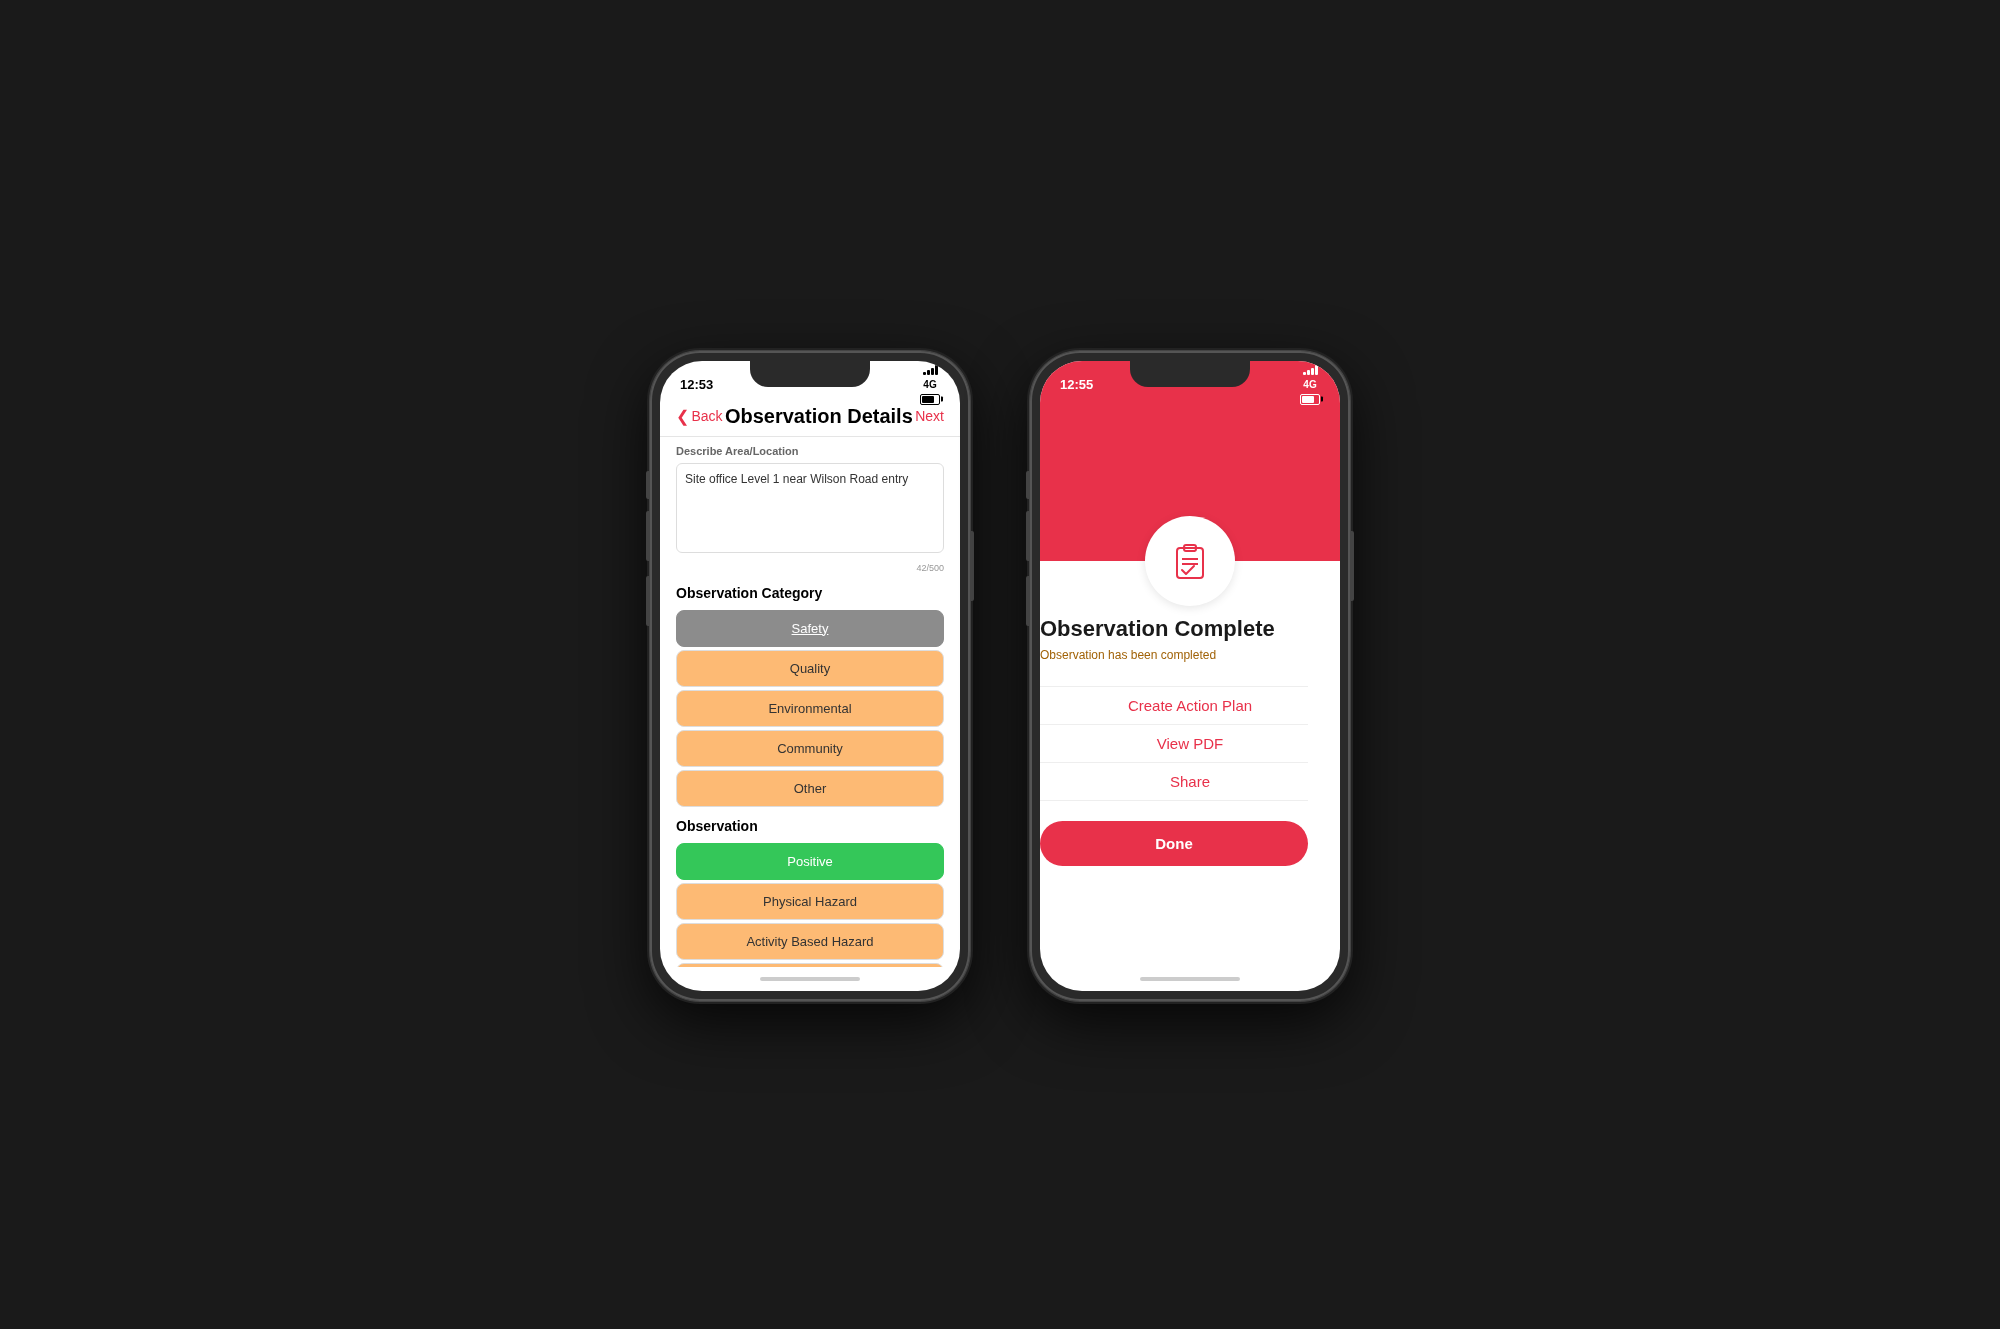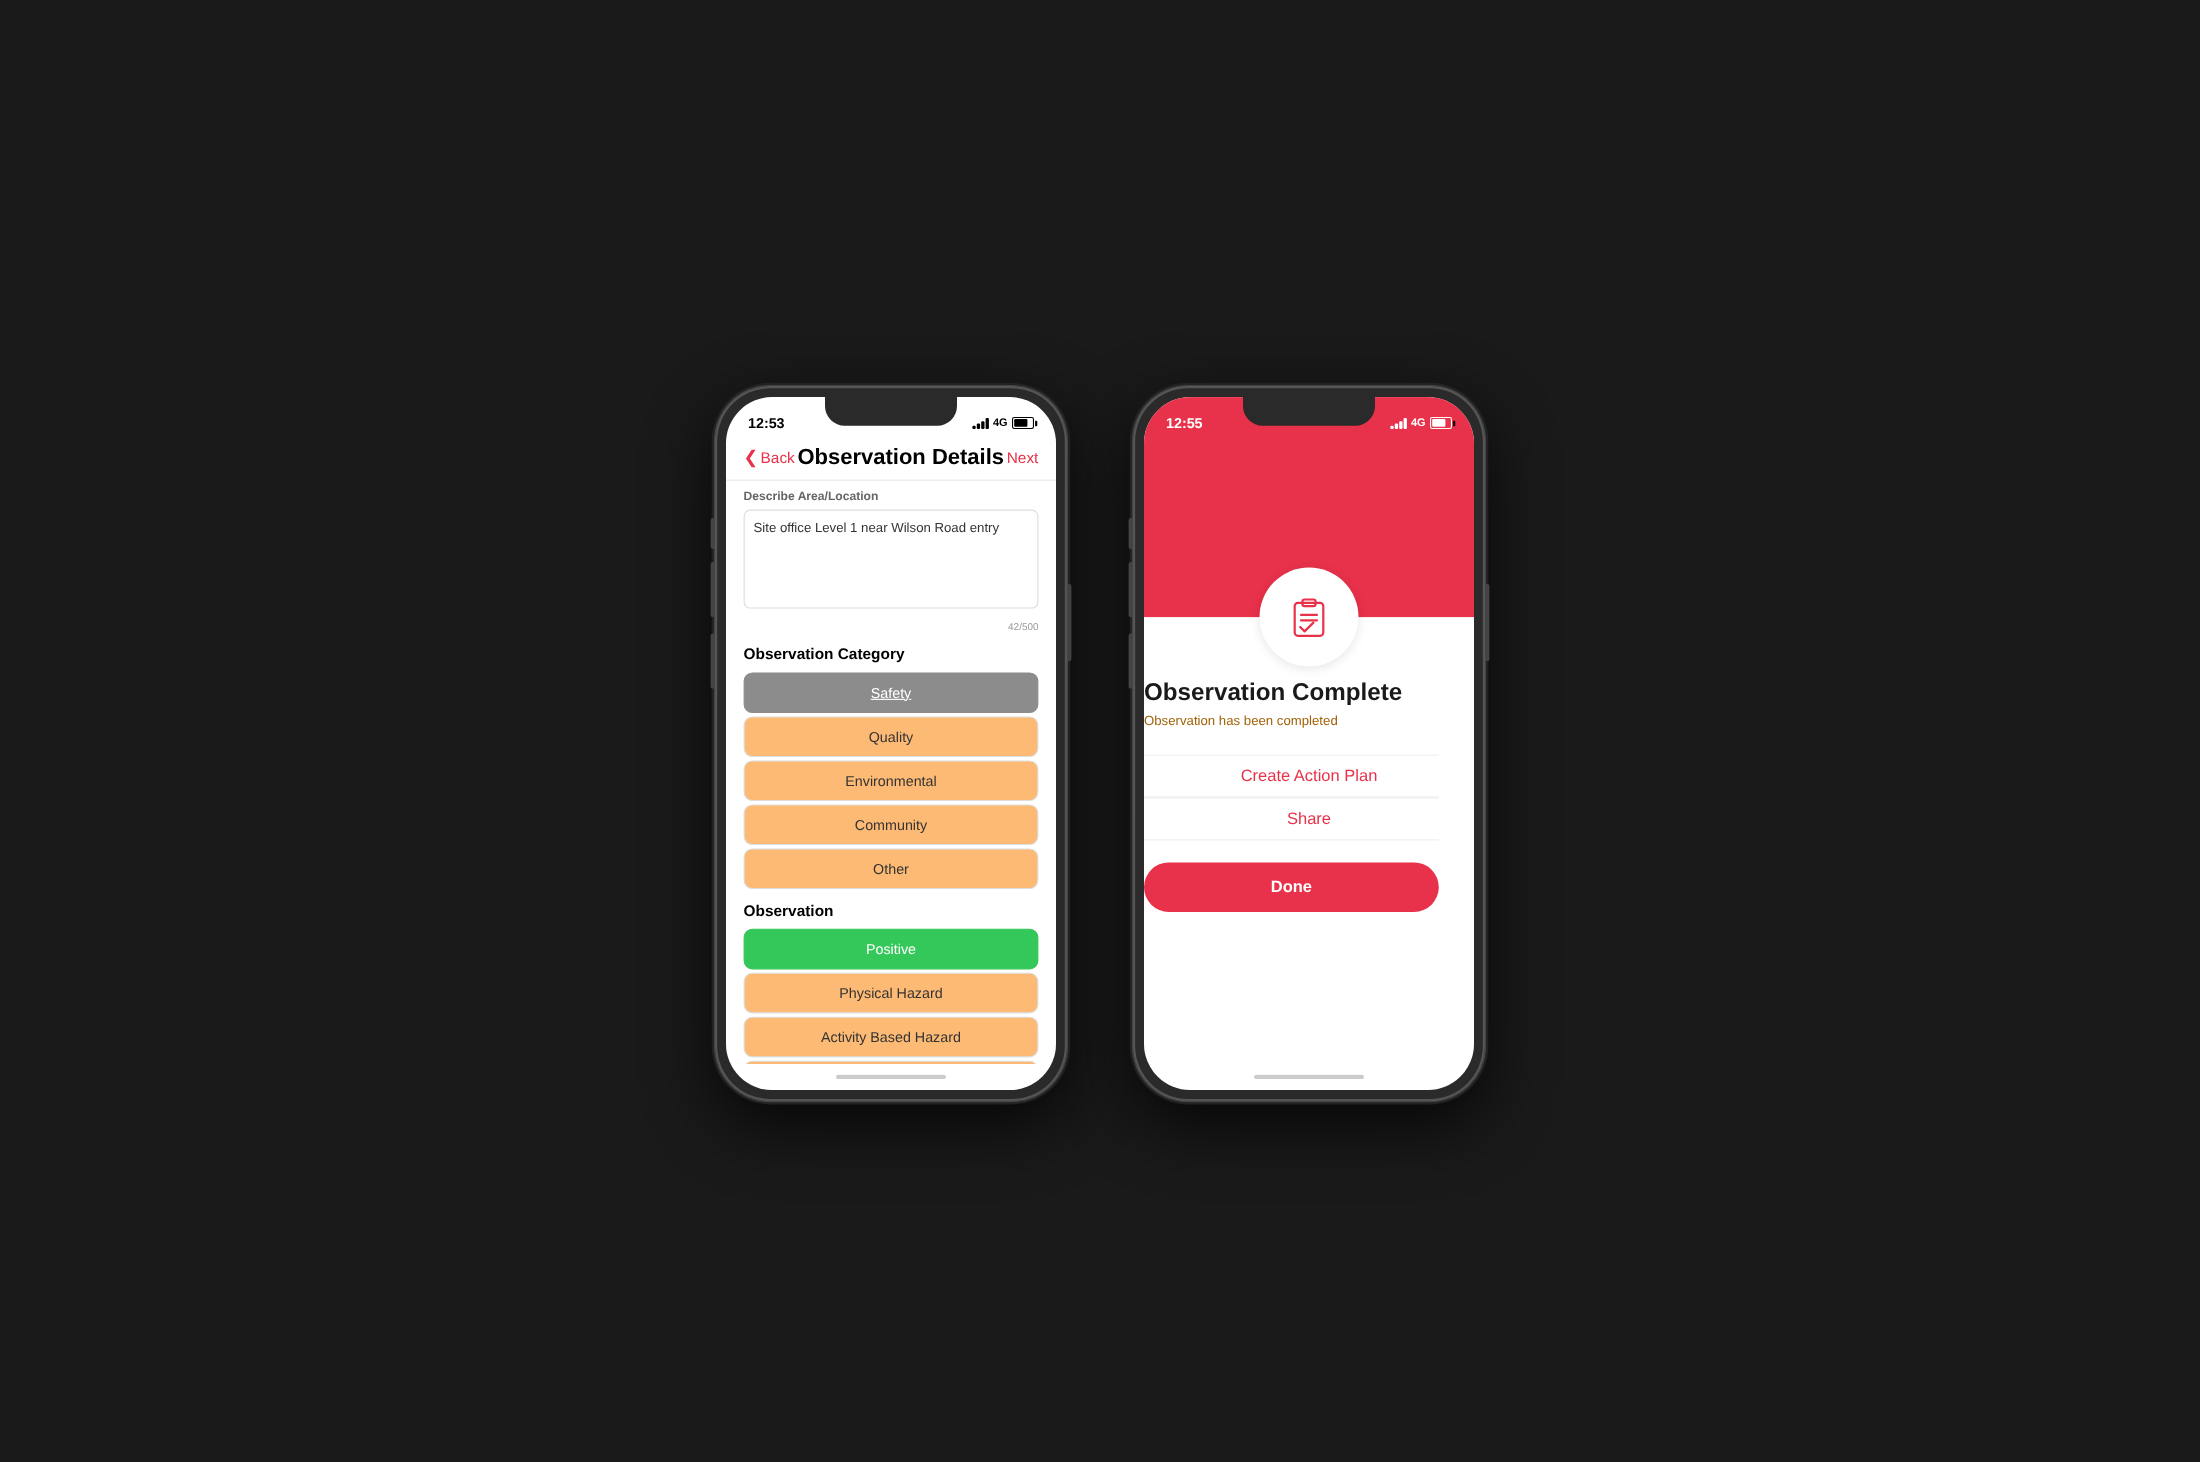--- a/index.html
+++ b/index.html
@@ -71,20 +71,21 @@
     .status-time {
       font-size: 13px;
       font-weight: 700;
     }
 
     .status-icons {
       display: flex;
       align-items: center;
       gap: 4px;
       font-size: 10px;
+      flex-direction: column;
     }
 
     .signal-bars {
       display: flex;
       align-items: flex-end;
       gap: 1px;
       height: 10px;
     }
     .signal-bars span {
       width: 3px;
@@ -477,20 +478,21 @@
       </div>
     </div>
 
     <div class="completion-body">
       <div class="completion-title">Observation Complete</div>
       <div class="completion-subtitle">Observation has been completed</div>
 
       <div class="divider-line"></div>
       <div class="action-link">Create Action Plan</div>
       <div class="divider-line"></div>
+      <div class="action-link">View PDF</div>
       <div class="divider-line"></div>
       <div class="action-link">Share</div>
       <div class="divider-line"></div>
 
       <button class="done-btn">Done</button>
     </div>
 
     <div class="bottom-bar">
       <div class="home-indicator"></div>
     </div>

